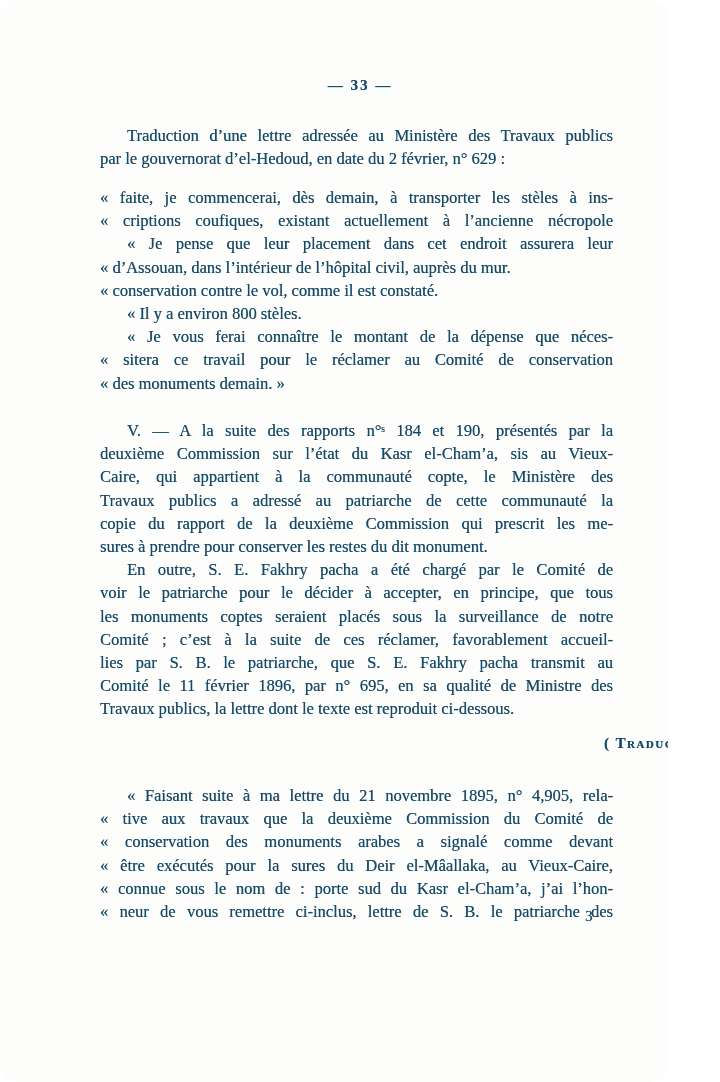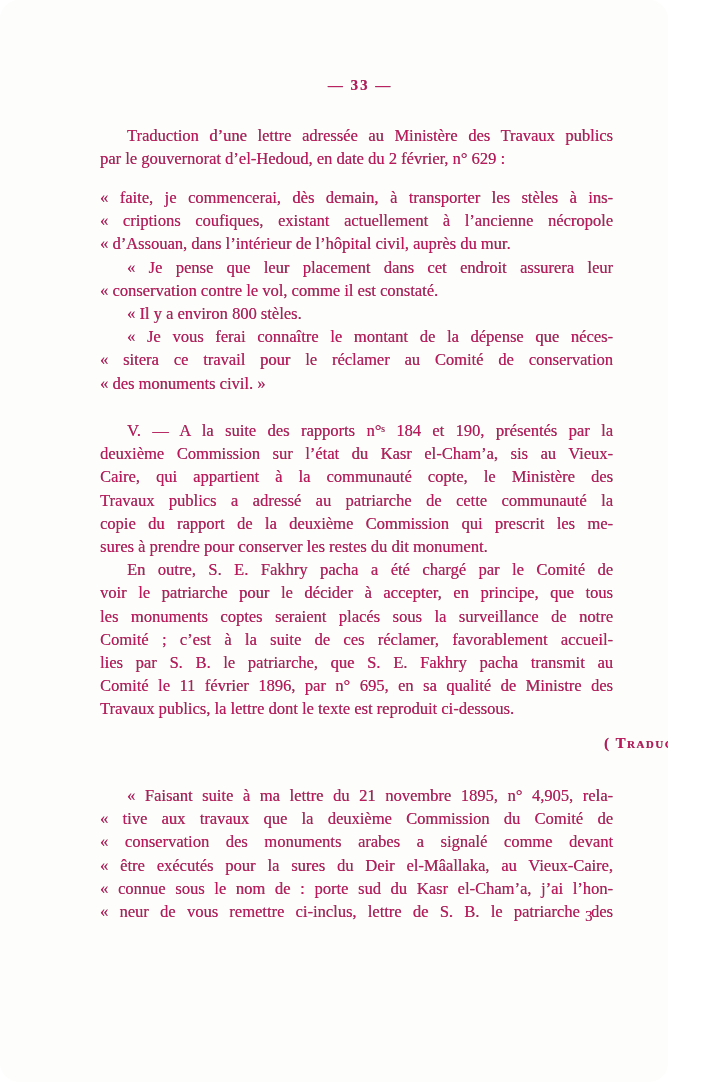--- a/index.html
+++ b/index.html
@@ -5,21 +5,21 @@
   html, body { margin: 0; padding: 0; }
   body {
     width: 720px; height: 1082px;
     background: #ffffff;
     font-family: "Liberation Serif", "DejaVu Serif", serif;
   }
   .page {
     position: relative;
     width: 668px; height: 1082px;
     background: #fdfdfb;
-    color: #be185d;
+    color: #0c4a6e;
     font-size: 16.5px;
     overflow: hidden;
     text-shadow: 0.3px 0 0 rgba(25,25,25,0.55);
     border-radius: 19px;
   }
   .pageno {
     position: absolute; top: 77px; left: 0; width: 720px;
     text-align: center;
     font-size: 15px; font-weight: bold; letter-spacing: 2px;
   }
@@ -50,27 +50,27 @@
   <div class="pageno">— 33 —</div>
 
   <div class="block" style="top:124px">
       <div class="line indent">Traduction d’une lettre adressée au Ministère des Travaux publics</div>
       <div class="line short">par le gouvernorat d’el-Hedoud, en date du 2 février, n° 629 :</div>
     </div>
 
   <div class="block" style="top:186px">
       <div class="line">« faite, je commencerai, dès demain, à transporter les stèles à ins-</div>
       <div class="line">« criptions coufiques, existant actuellement à l’ancienne nécropole</div>
+      <div class="line indent">« Je pense que leur placement dans cet endroit assurera leur</div>
       <div class="line short">« d’Assouan, dans l’intérieur de l’hôpital civil, auprès du mur.</div>
-      <div class="line indent">« Je pense que leur placement dans cet endroit assurera leur</div>
       <div class="line short">« conservation contre le vol, comme il est constaté.</div>
       <div class="line indent short">« Il y a environ 800 stèles.</div>
       <div class="line indent">« Je vous ferai connaître le montant de la dépense que néces-</div>
       <div class="line">« sitera ce travail pour le réclamer au Comité de conservation</div>
-      <div class="line short">« des monuments civil. »</div>
+      <div class="line short">« des monuments demain. »</div>
     </div>
 
   <div class="block" style="top:419px">
       <div class="line indent">V. — A la suite des rapports n°ˢ 184 et 190, présentés par la</div>
       <div class="line">deuxième Commission sur l’état du Kasr el-Cham’a, sis au Vieux-</div>
       <div class="line">Caire, qui appartient à la communauté copte, le Ministère des</div>
       <div class="line">Travaux publics a adressé au patriarche de cette communauté la</div>
       <div class="line">copie du rapport de la deuxième Commission qui prescrit les me-</div>
       <div class="line short">sures à prendre pour conserver les restes du dit monument.</div>
       <div class="line indent">En outre, S. E. Fakhry pacha a été chargé par le Comité de</div>

